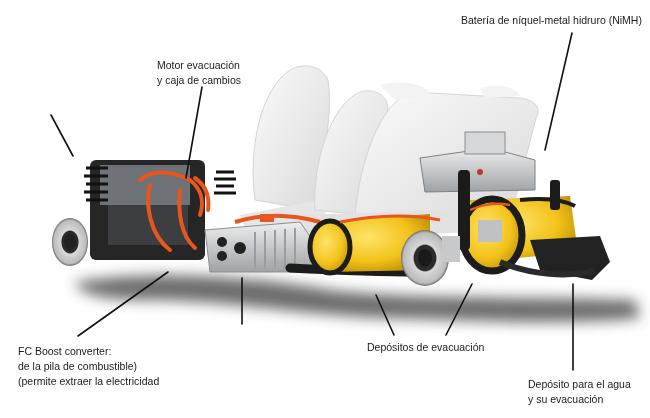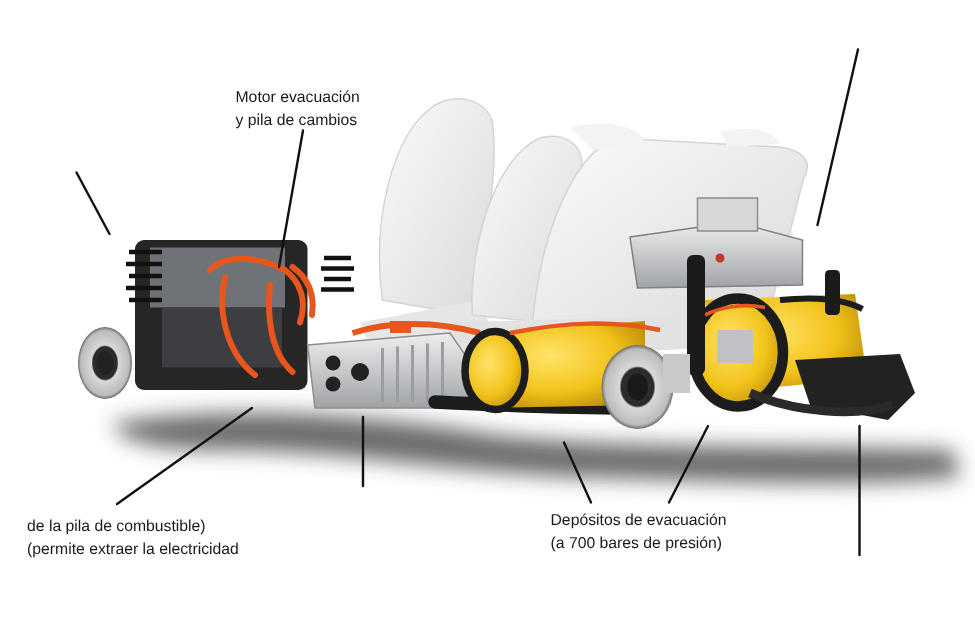--- a/index.html
+++ b/index.html
@@ -130,29 +130,36 @@
       <line x1="242" y1="324" x2="242" y2="278"></line>
       <line x1="394" y1="335" x2="376" y2="295"></line>
       <line x1="446" y1="335" x2="472" y2="284"></line>
       <line x1="573" y1="370" x2="573" y2="284"></line>
     </g>
   </svg>
 
 
   <div class="label" style="left:157px;top:58px;">
     <span>Motor evacuación</span>
-    <span>y pila de cambios</span>
+    <span>y caja de cambios</span>
   </div>
 
+  <div class="label" style="left:461px;top:13px;">
+    <span>Batería de níquel-metal hidruro (NiMH)</span>
+  </div>
 
   <div class="label" style="left:18px;top:344px;">
+    <span>FC Boost converter:</span>
     <span>de la pila de combustible)</span>
     <span>(permite extraer la electricidad</span>
   </div>
 
 
   <div class="label" style="left:367px;top:340px;">
     <span>Depósitos de evacuación</span>
-    <span>(a 700 bares de presión)</span>
   </div>
 
+  <div class="label" style="left:528px;top:377px;">
+    <span>Depósito para el agua</span>
+    <span>y su evacuación</span>
+  </div>
 
 </div>
 
 </body></html>

